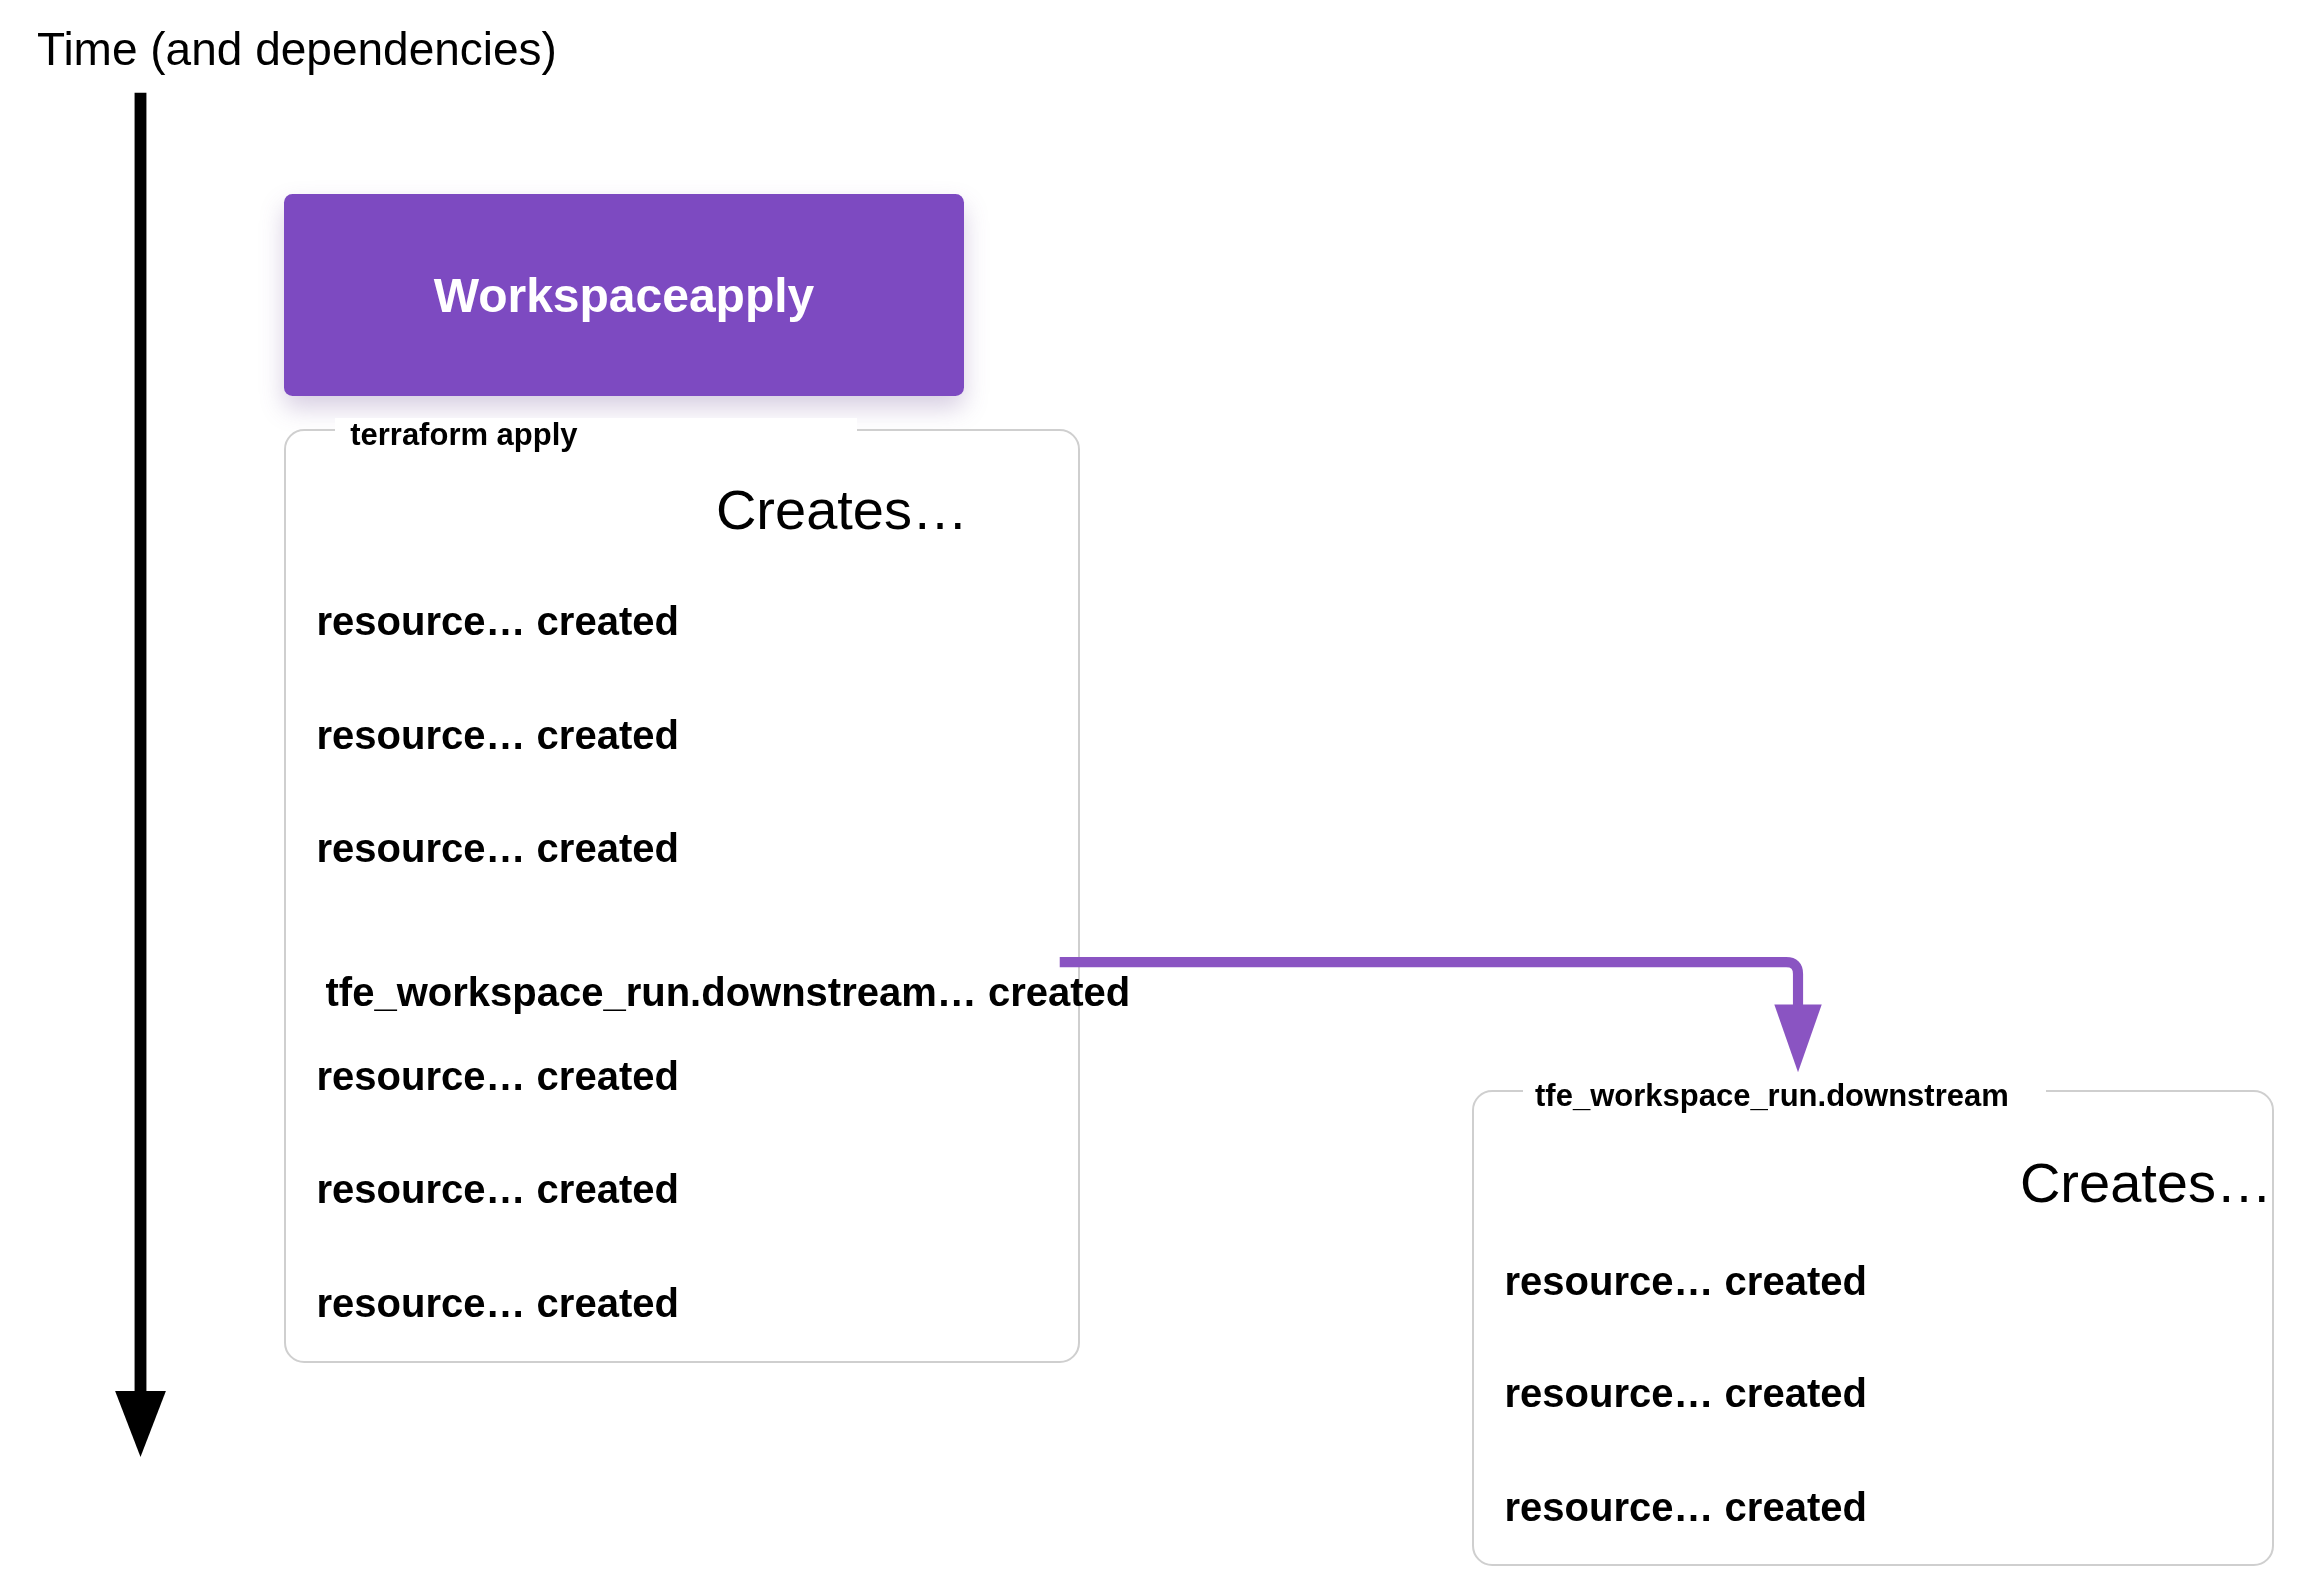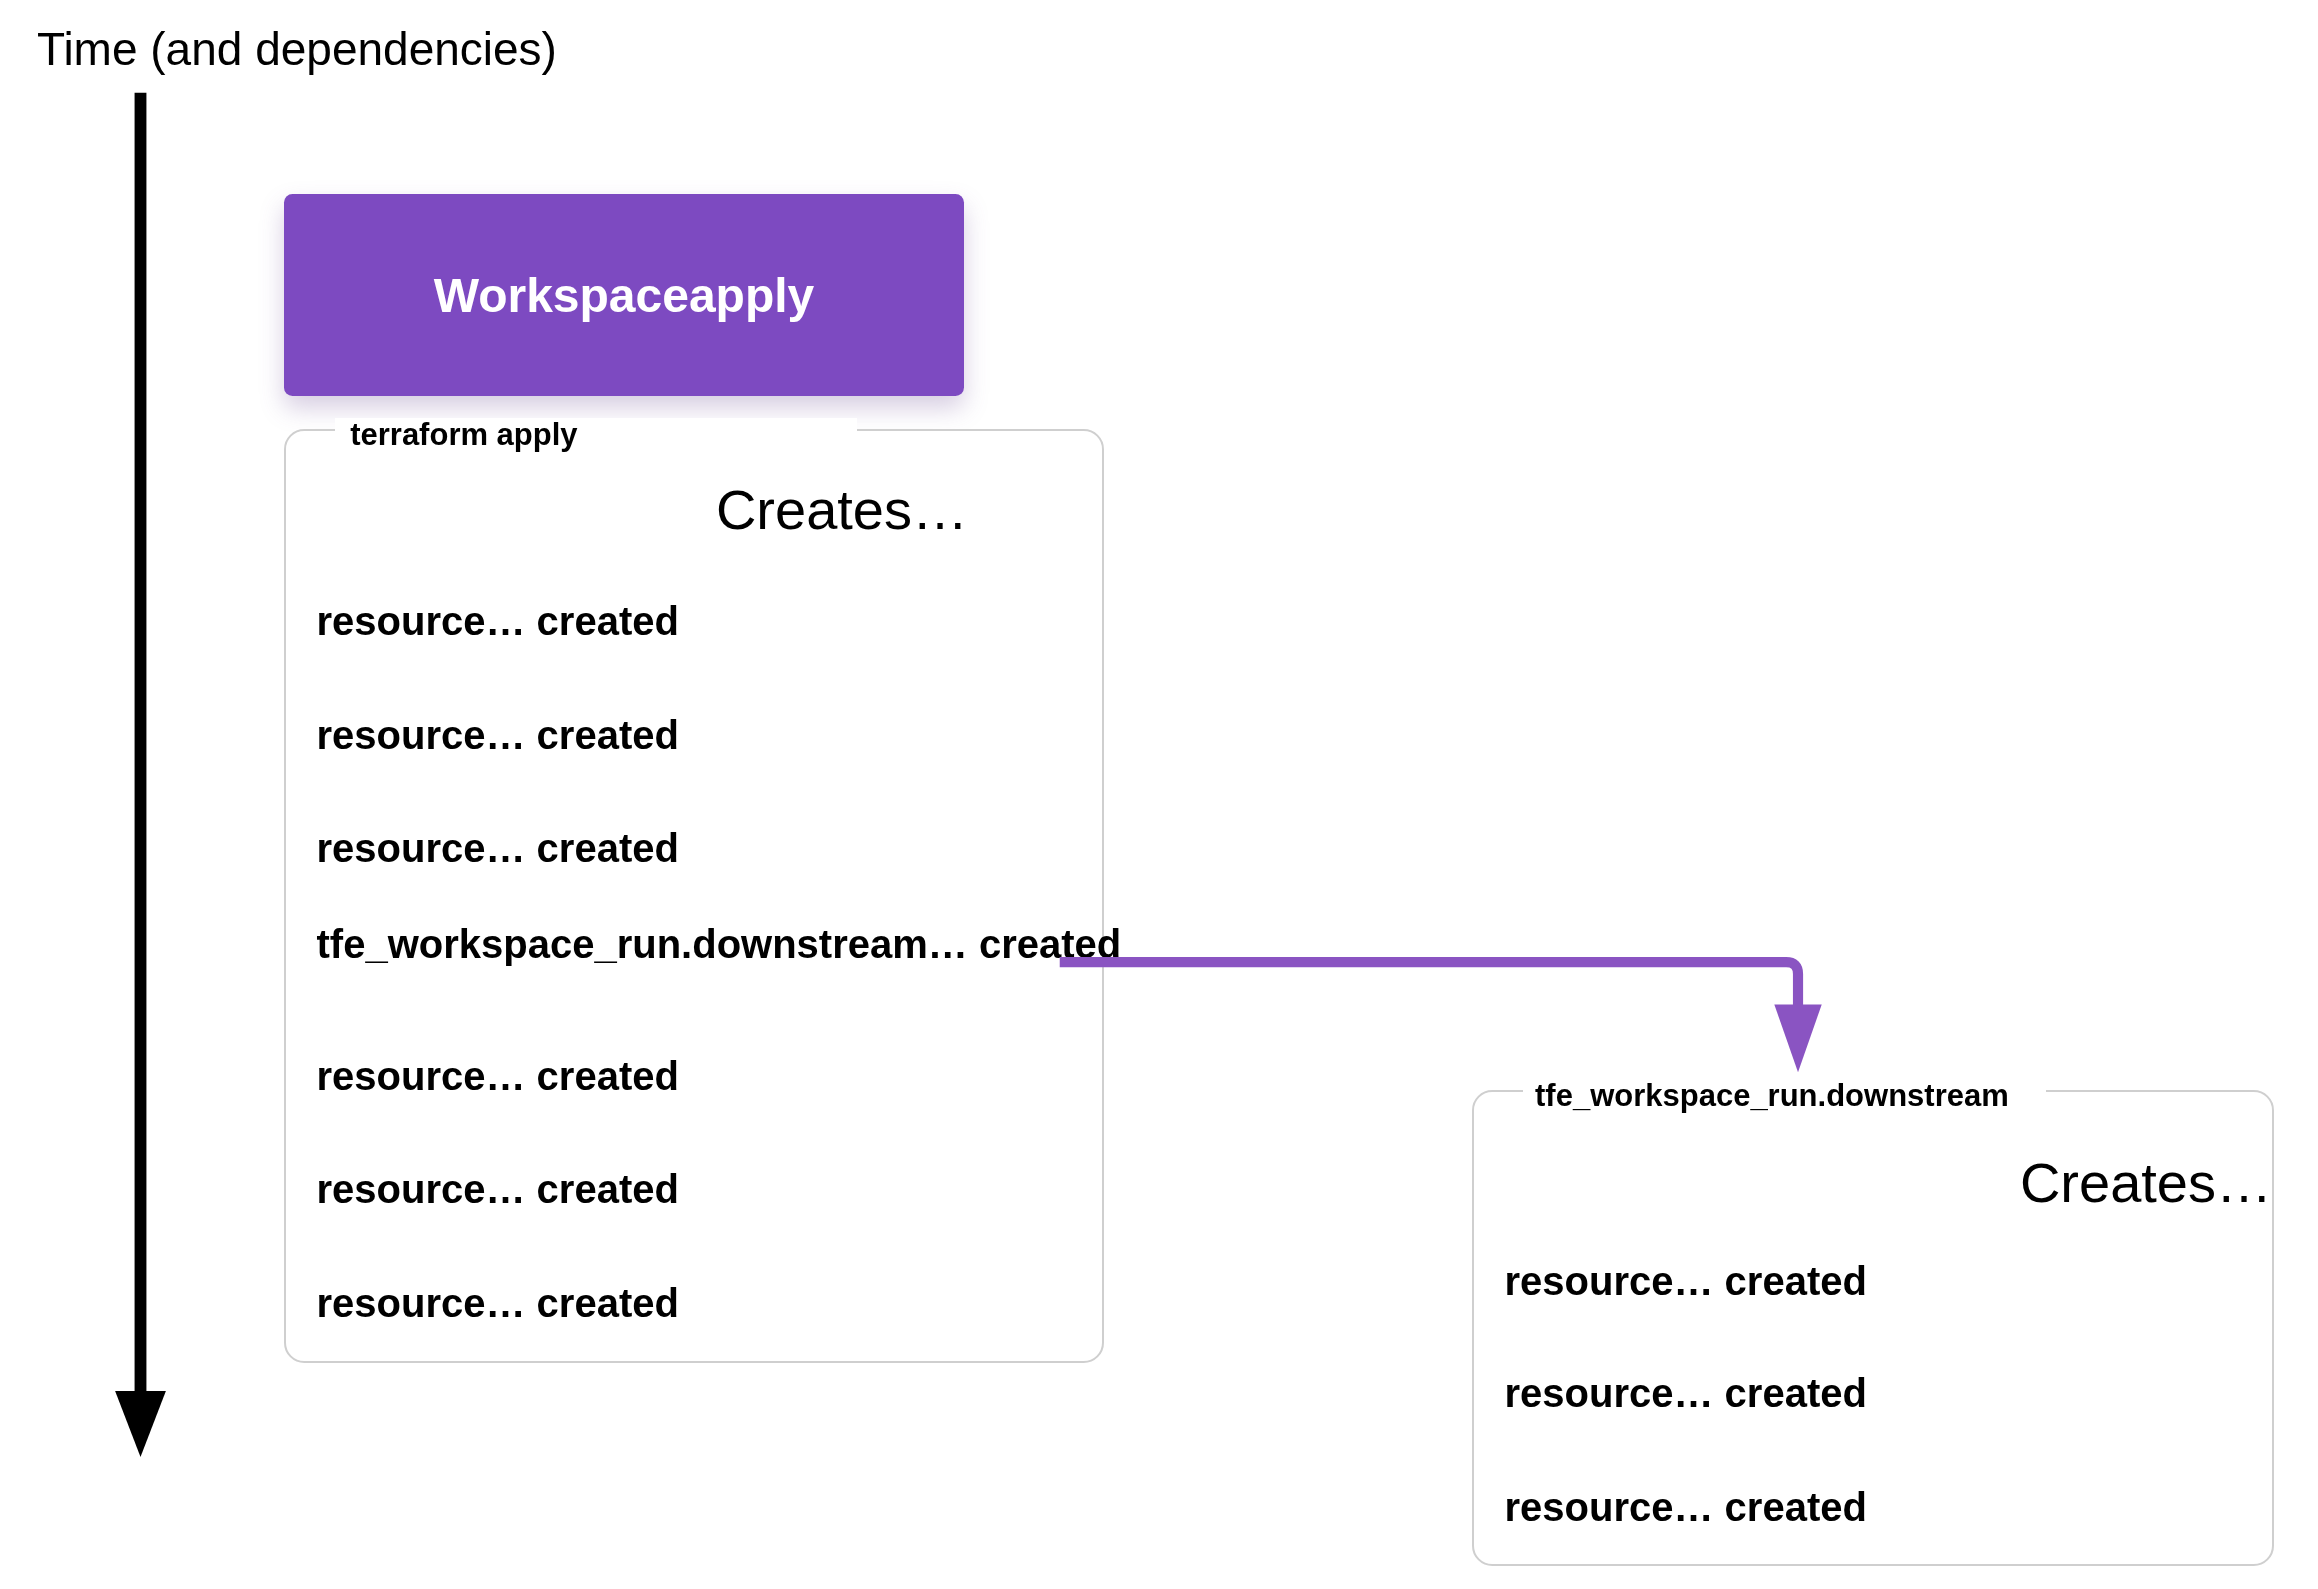--- a/index.html
+++ b/index.html
@@ -64,21 +64,21 @@
     box-shadow: 0 12px 24px rgba(110, 80, 150, 0.28);
   }
   .header-box-a { left: 284px; top: 194px; width: 680px; height: 202px; }
   .header-box-b { left: 1532px; top: 194px; width: 691px; height: 202px; }
   .run-box {
     position: absolute;
     background: var(--white);
     border: 2.5px solid var(--box_border_gray);
     border-radius: 20.3px;
   }
-  .run-box-1 { left: 284px; top: 429px; width: 792px; height: 930px; padding-left: 24px; }
+  .run-box-1 { left: 284px; top: 429px; width: 792px; height: 930px; }
   .run-box-2 { left: 1472px; top: 1090px; width: 798px; height: 472px; }
   .legend {
     position: absolute;
     top: -12.7px;
     left: 49px;
     background: var(--white);
     font-weight: bold;
     font-size: 31px;
     line-height: 34px;
     color: var(--text_black);
@@ -100,21 +100,21 @@
     left: 30.5px;
     font-size: 40px;
     line-height: 47px;
     white-space: nowrap;
     color: var(--text_black);
     font-weight: bold;
   }
   .b1-i0 { top: 167px; }
   .b1-i1 { top: 281px; }
   .b1-i2 { top: 394px; }
-  .b1-i3 { top: 490px; }
+  .b1-i3 { top: 538px; margin-left: 9px; }
   .b1-i4 { top: 622px; }
   .b1-i5 { top: 735px; }
   .b1-i6 { top: 849px; }
   .b2-i0 { top: 166px; }
   .b2-i1 { top: 278px; }
   .b2-i2 { top: 392px; }
   .trigger-arrow-svg {
     position: absolute;
     left: 1058px;
     top: 952px;

